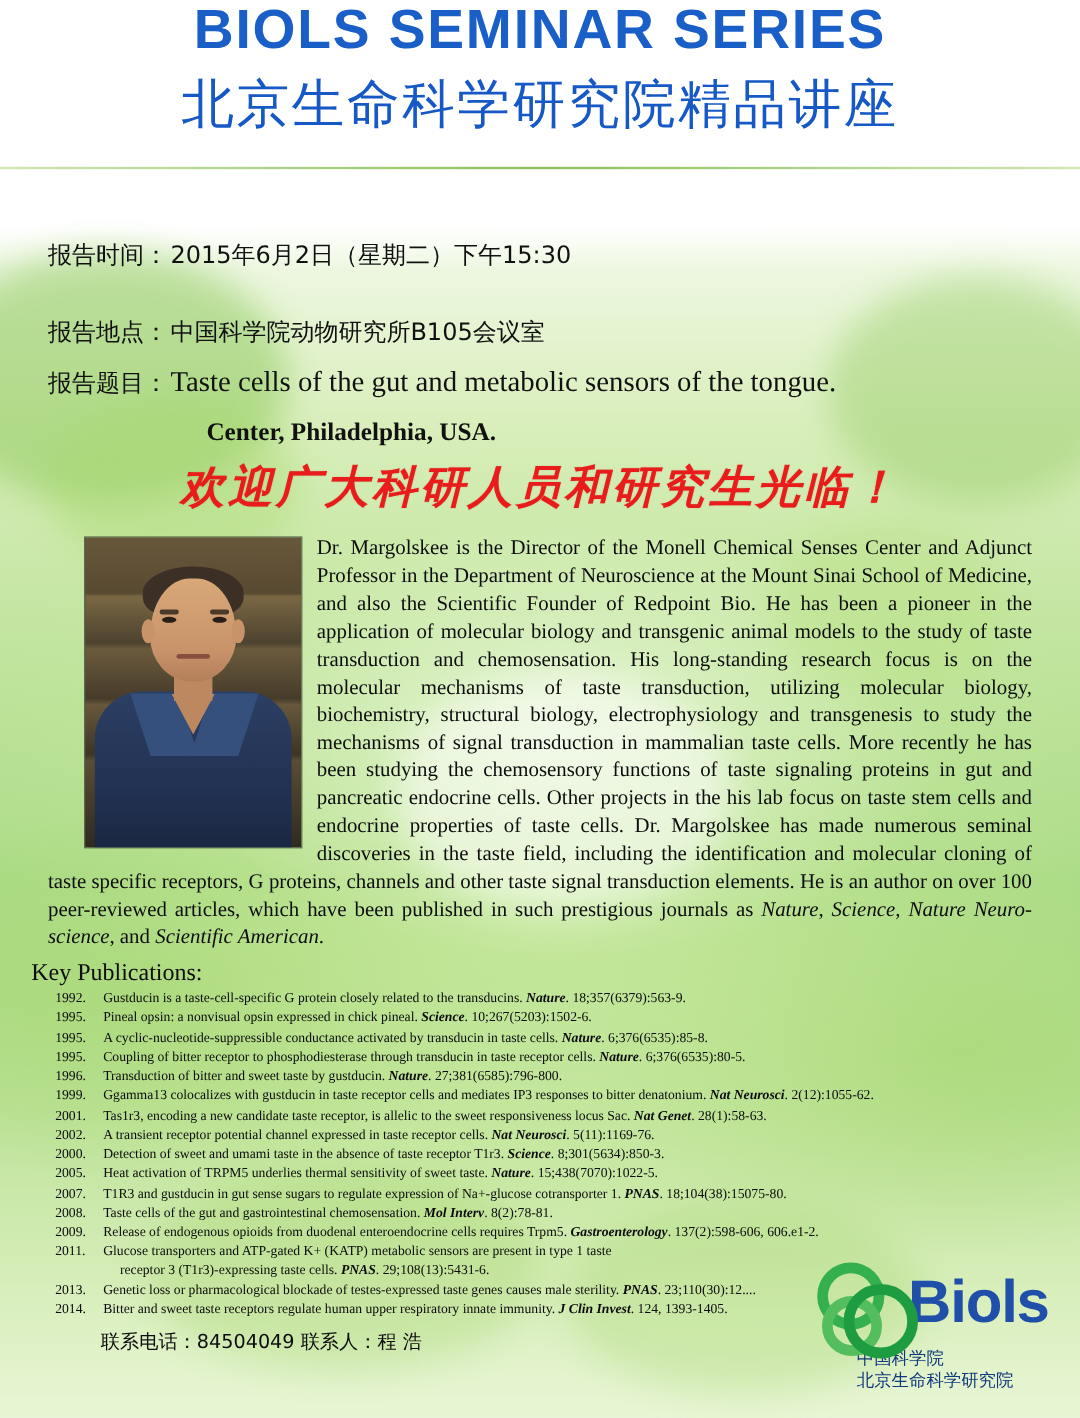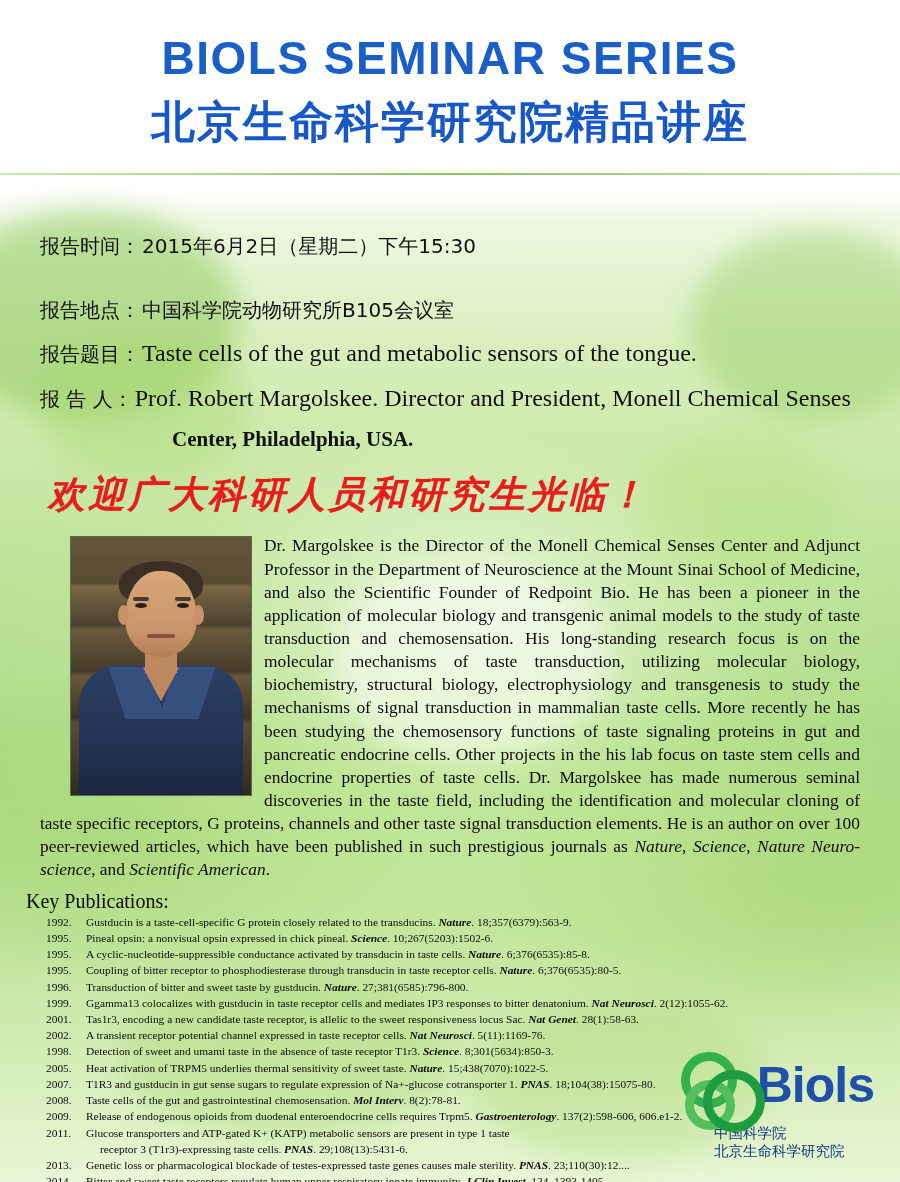--- a/index.html
+++ b/index.html
@@ -37,36 +37,35 @@
   .blob.b1 { left: -60px; top: 210px; width: 300px; height: 210px; background: #7fc24a; opacity:0.45;}
   .blob.b2 { left: 40px; top: 330px; width: 210px; height: 150px; background: #a8d96e; opacity:0.4;}
   .blob.b3 { right: -40px; top: 230px; width: 250px; height: 190px; background: #8cc85a; opacity:0.4;}
   .blob.b4 { right: 60px; top: 430px; width: 200px; height: 150px; background: #b6e07e; opacity:0.35;}
   .blob.b5 { left: 120px; bottom: 40px; width: 330px; height: 170px; background: #9ed263; opacity:0.3;}
   .blob.b6 { right: 130px; bottom: 20px; width: 300px; height: 160px; background: #9ed263; opacity:0.28;}
   .blob.b7 { left: 330px; top: 560px; width: 280px; height: 200px; background: #ffffff; opacity:0.5;}
 
   .header {
     position: relative;
-    padding-top: 34px;
     text-align: center;
     z-index: 3;
   }
   .title-en {
     font-family: "Liberation Sans", sans-serif;
     font-weight: bold;
     font-size: 46px;
     letter-spacing: 1.5px;
     color: #1a5fc8;
     line-height: 1.05;
   }
   .title-cn {
     margin-top: 16px;
     font-family: "DejaVu Sans", sans-serif;
-    font-weight: bold;
+    font-weight: normal;
     font-size: 44px;
     letter-spacing: 2px;
     color: #1558c6;
     line-height: 1.1;
   }
   .rule-wrap {
     position: relative;
     margin-top: 26px;
     height: 10px;
     z-index: 3;
@@ -119,29 +118,29 @@
   .speaker-line2 {
     margin-left: 132px;
     margin-top: 4px;
     font-size: 21px;
     font-weight: bold;
   }
 
   .welcome {
     position: relative;
     z-index: 3;
-    margin-top: 18px;
+    text-align: center;
+    margin-top: 8px;
     color: #ea1b1b;
     font-family: "DejaVu Sans", sans-serif;
     font-weight: bold;
     font-size: 37px;
     letter-spacing: 3px;
     font-style: italic;
     text-shadow: 0 0 1px rgba(180,0,0,0.4);
-    padding-left: 48px;
   }
 
   .bio {
     position: relative;
     z-index: 3;
     margin: 14px 40px 0 40px;
     font-size: 17.4px;
     line-height: 1.33;
     text-align: justify;
     color: #0d0d0d;
@@ -332,24 +331,20 @@
       <div class="info-label">报告时间：</div>
       <div class="info-value cn">2015年6月2日（星期二）下午15:30</div>
     </div>
     <div class="info-row">
       <div class="info-label">报告地点：</div>
       <div class="info-value cn">中国科学院动物研究所B105会议室</div>
     </div>
     <div class="info-row">
       <div class="info-label">报告题目：</div>
       <div class="info-value">Taste cells of the gut and metabolic sensors of the tongue.</div>
-    </div>
-    <div class="info-row">
-      <div class="info-label">报 告 人：</div>
-      <div class="info-value">Prof. Robert Margolskee. Director and President, Monell Chemical Senses</div>
     </div>
     <div class="speaker-line2">Center, Philadelphia,  USA.</div>
   </div>
 
   <div class="welcome">欢迎广大科研人员和研究生光临！</div>
 
   <div class="bio">
     <div class="portrait">
       <div class="bg-shelf"></div>
       <div class="shirt"></div>
@@ -408,21 +403,21 @@
       <div class="pub-year">2001.</div>
       <div class="pub-text"><span>Tas1r3, encoding a new candidate taste receptor, is allelic to the sweet responsiveness locus Sac. </span><b><i>Nat Genet</i></b><span>. 28(1):58-63.</span></div>
     </div>
 
     <div class="pub">
       <div class="pub-year">2002.</div>
       <div class="pub-text"><span>A transient receptor potential channel expressed in taste receptor cells. </span><b><i>Nat Neurosci</i></b><span>. 5(11):1169-76.</span></div>
     </div>
 
     <div class="pub">
-      <div class="pub-year">1998.</div>
+      <div class="pub-year">2000.</div>
       <div class="pub-text"><span>Detection of sweet and umami taste in the absence of taste receptor T1r3. </span><b><i>Science</i></b><span>. 8;301(5634):850-3.</span></div>
     </div>
 
     <div class="pub">
       <div class="pub-year">2005.</div>
       <div class="pub-text"><span>Heat activation of TRPM5 underlies thermal sensitivity of sweet taste. </span><b><i>Nature</i></b><span>. 15;438(7070):1022-5.</span></div>
     </div>
 
     <div class="pub">
       <div class="pub-year">2007.</div>

